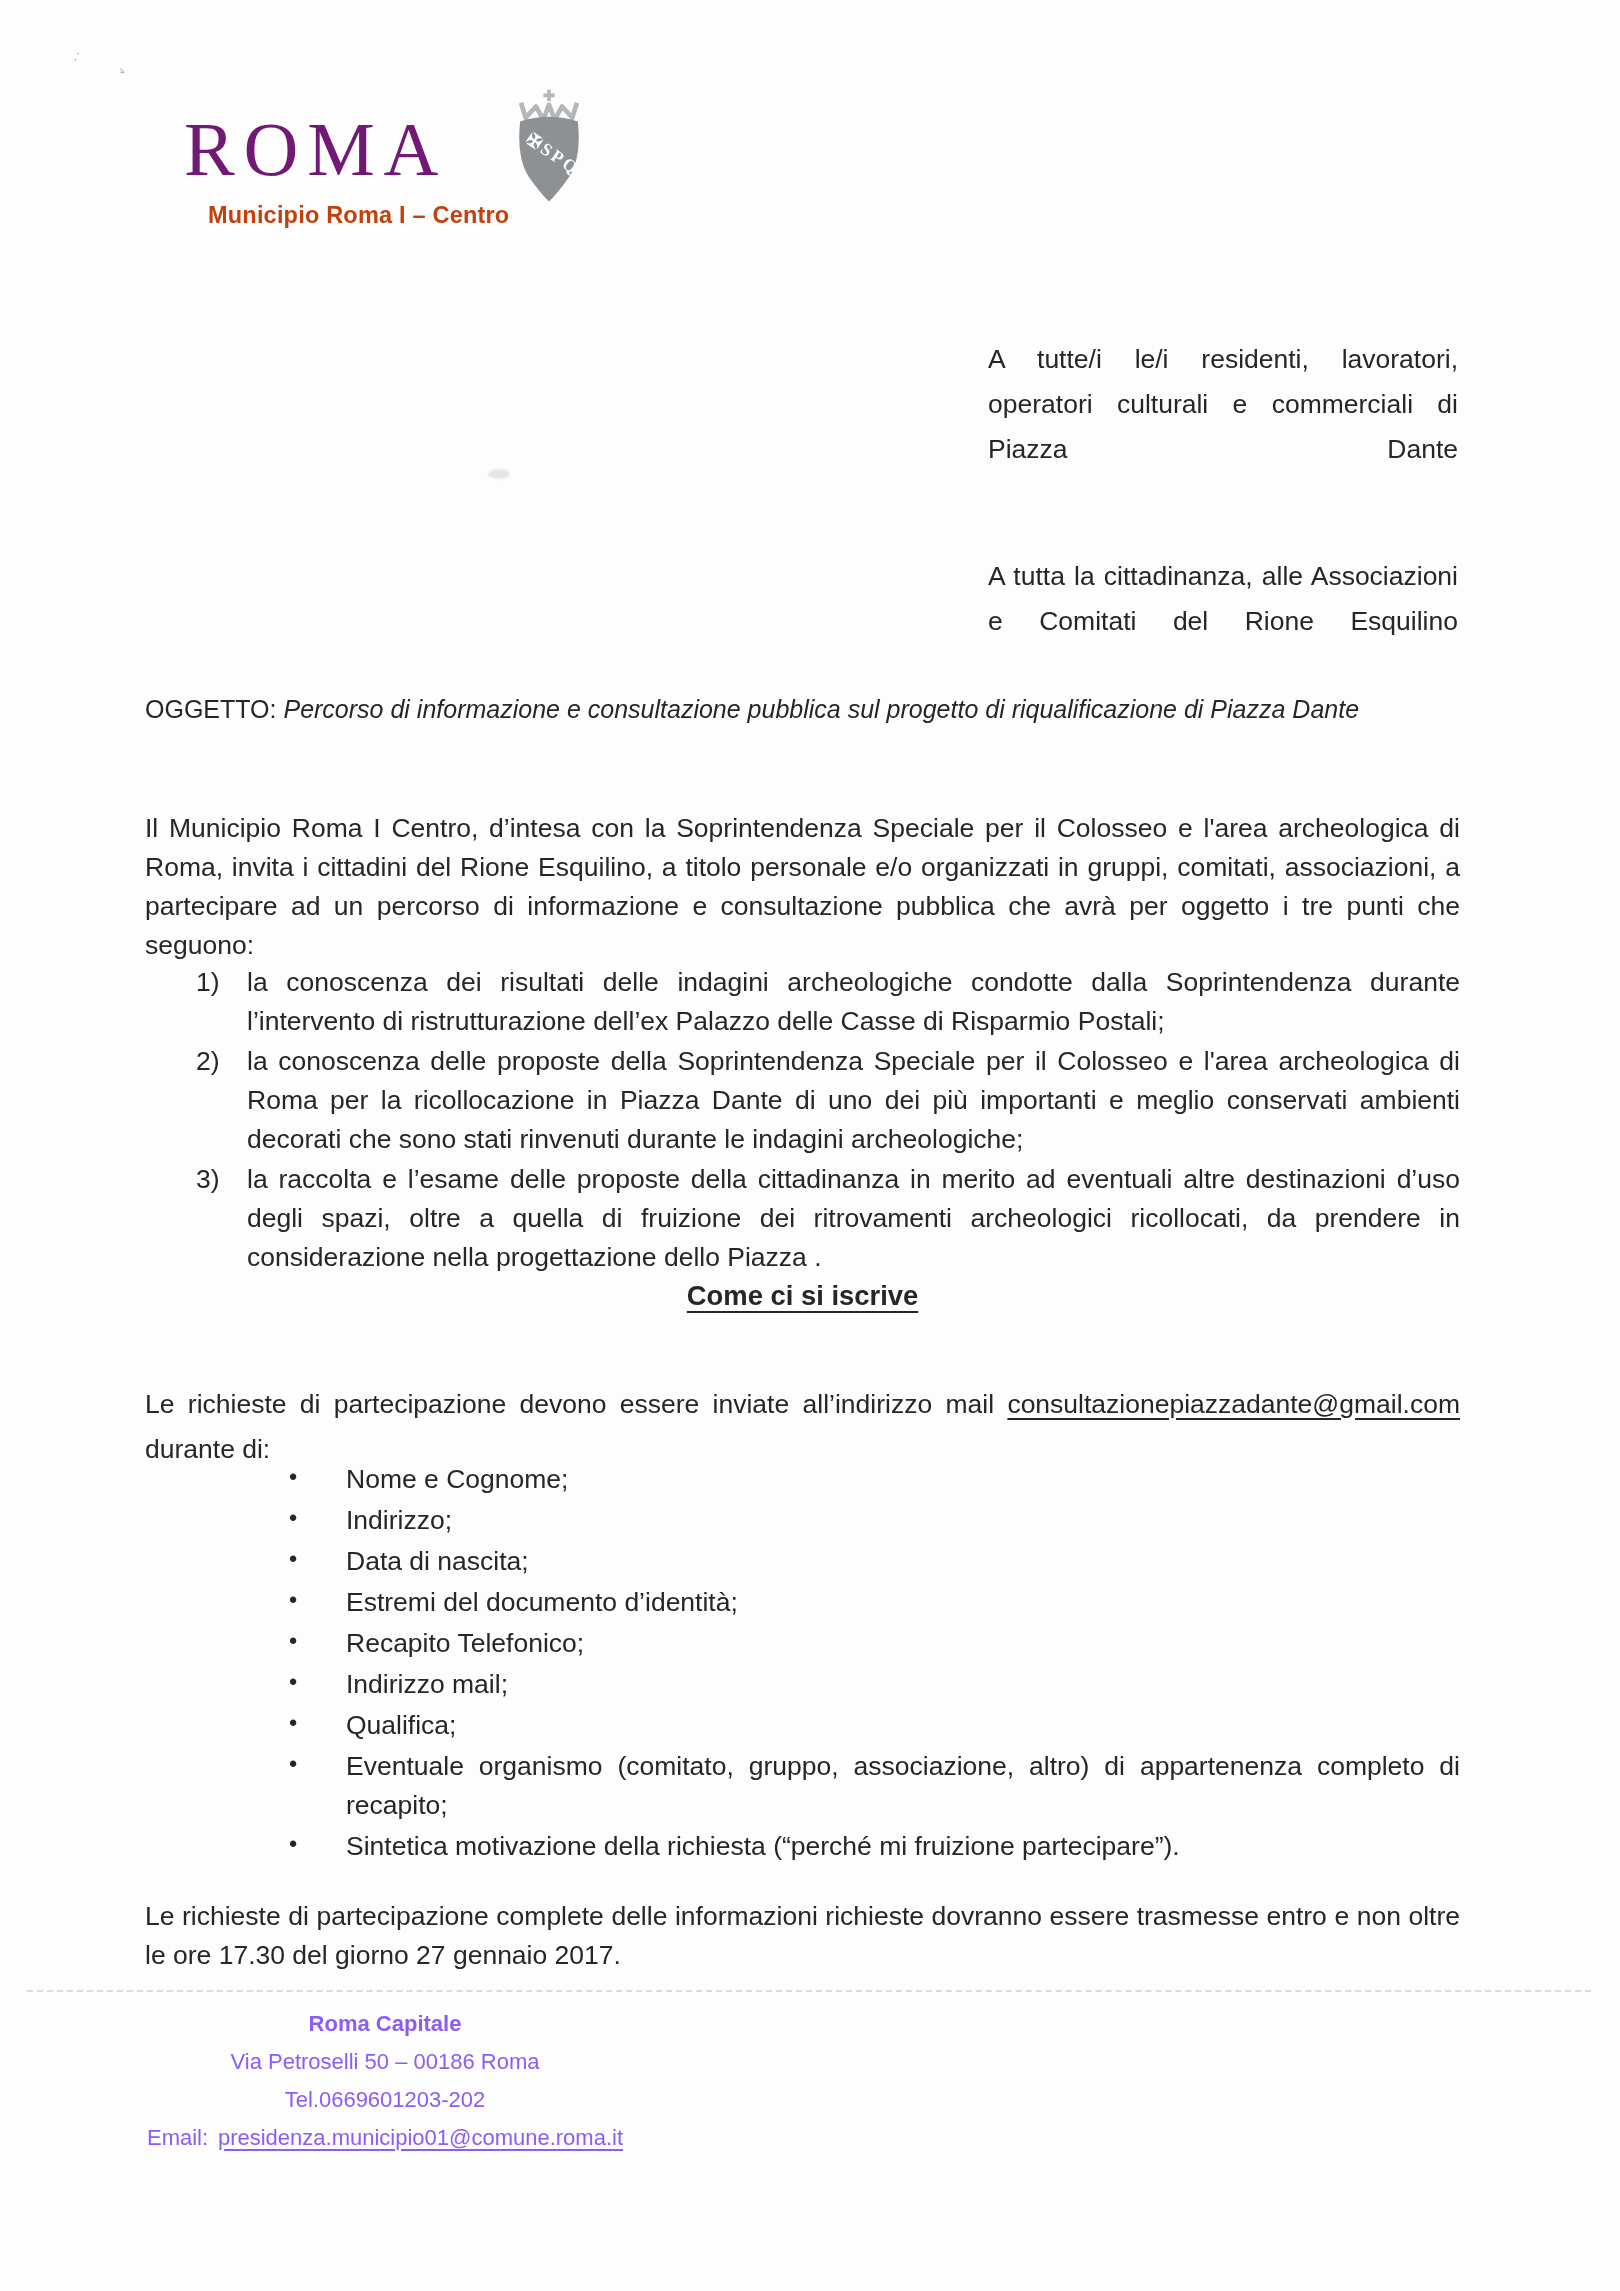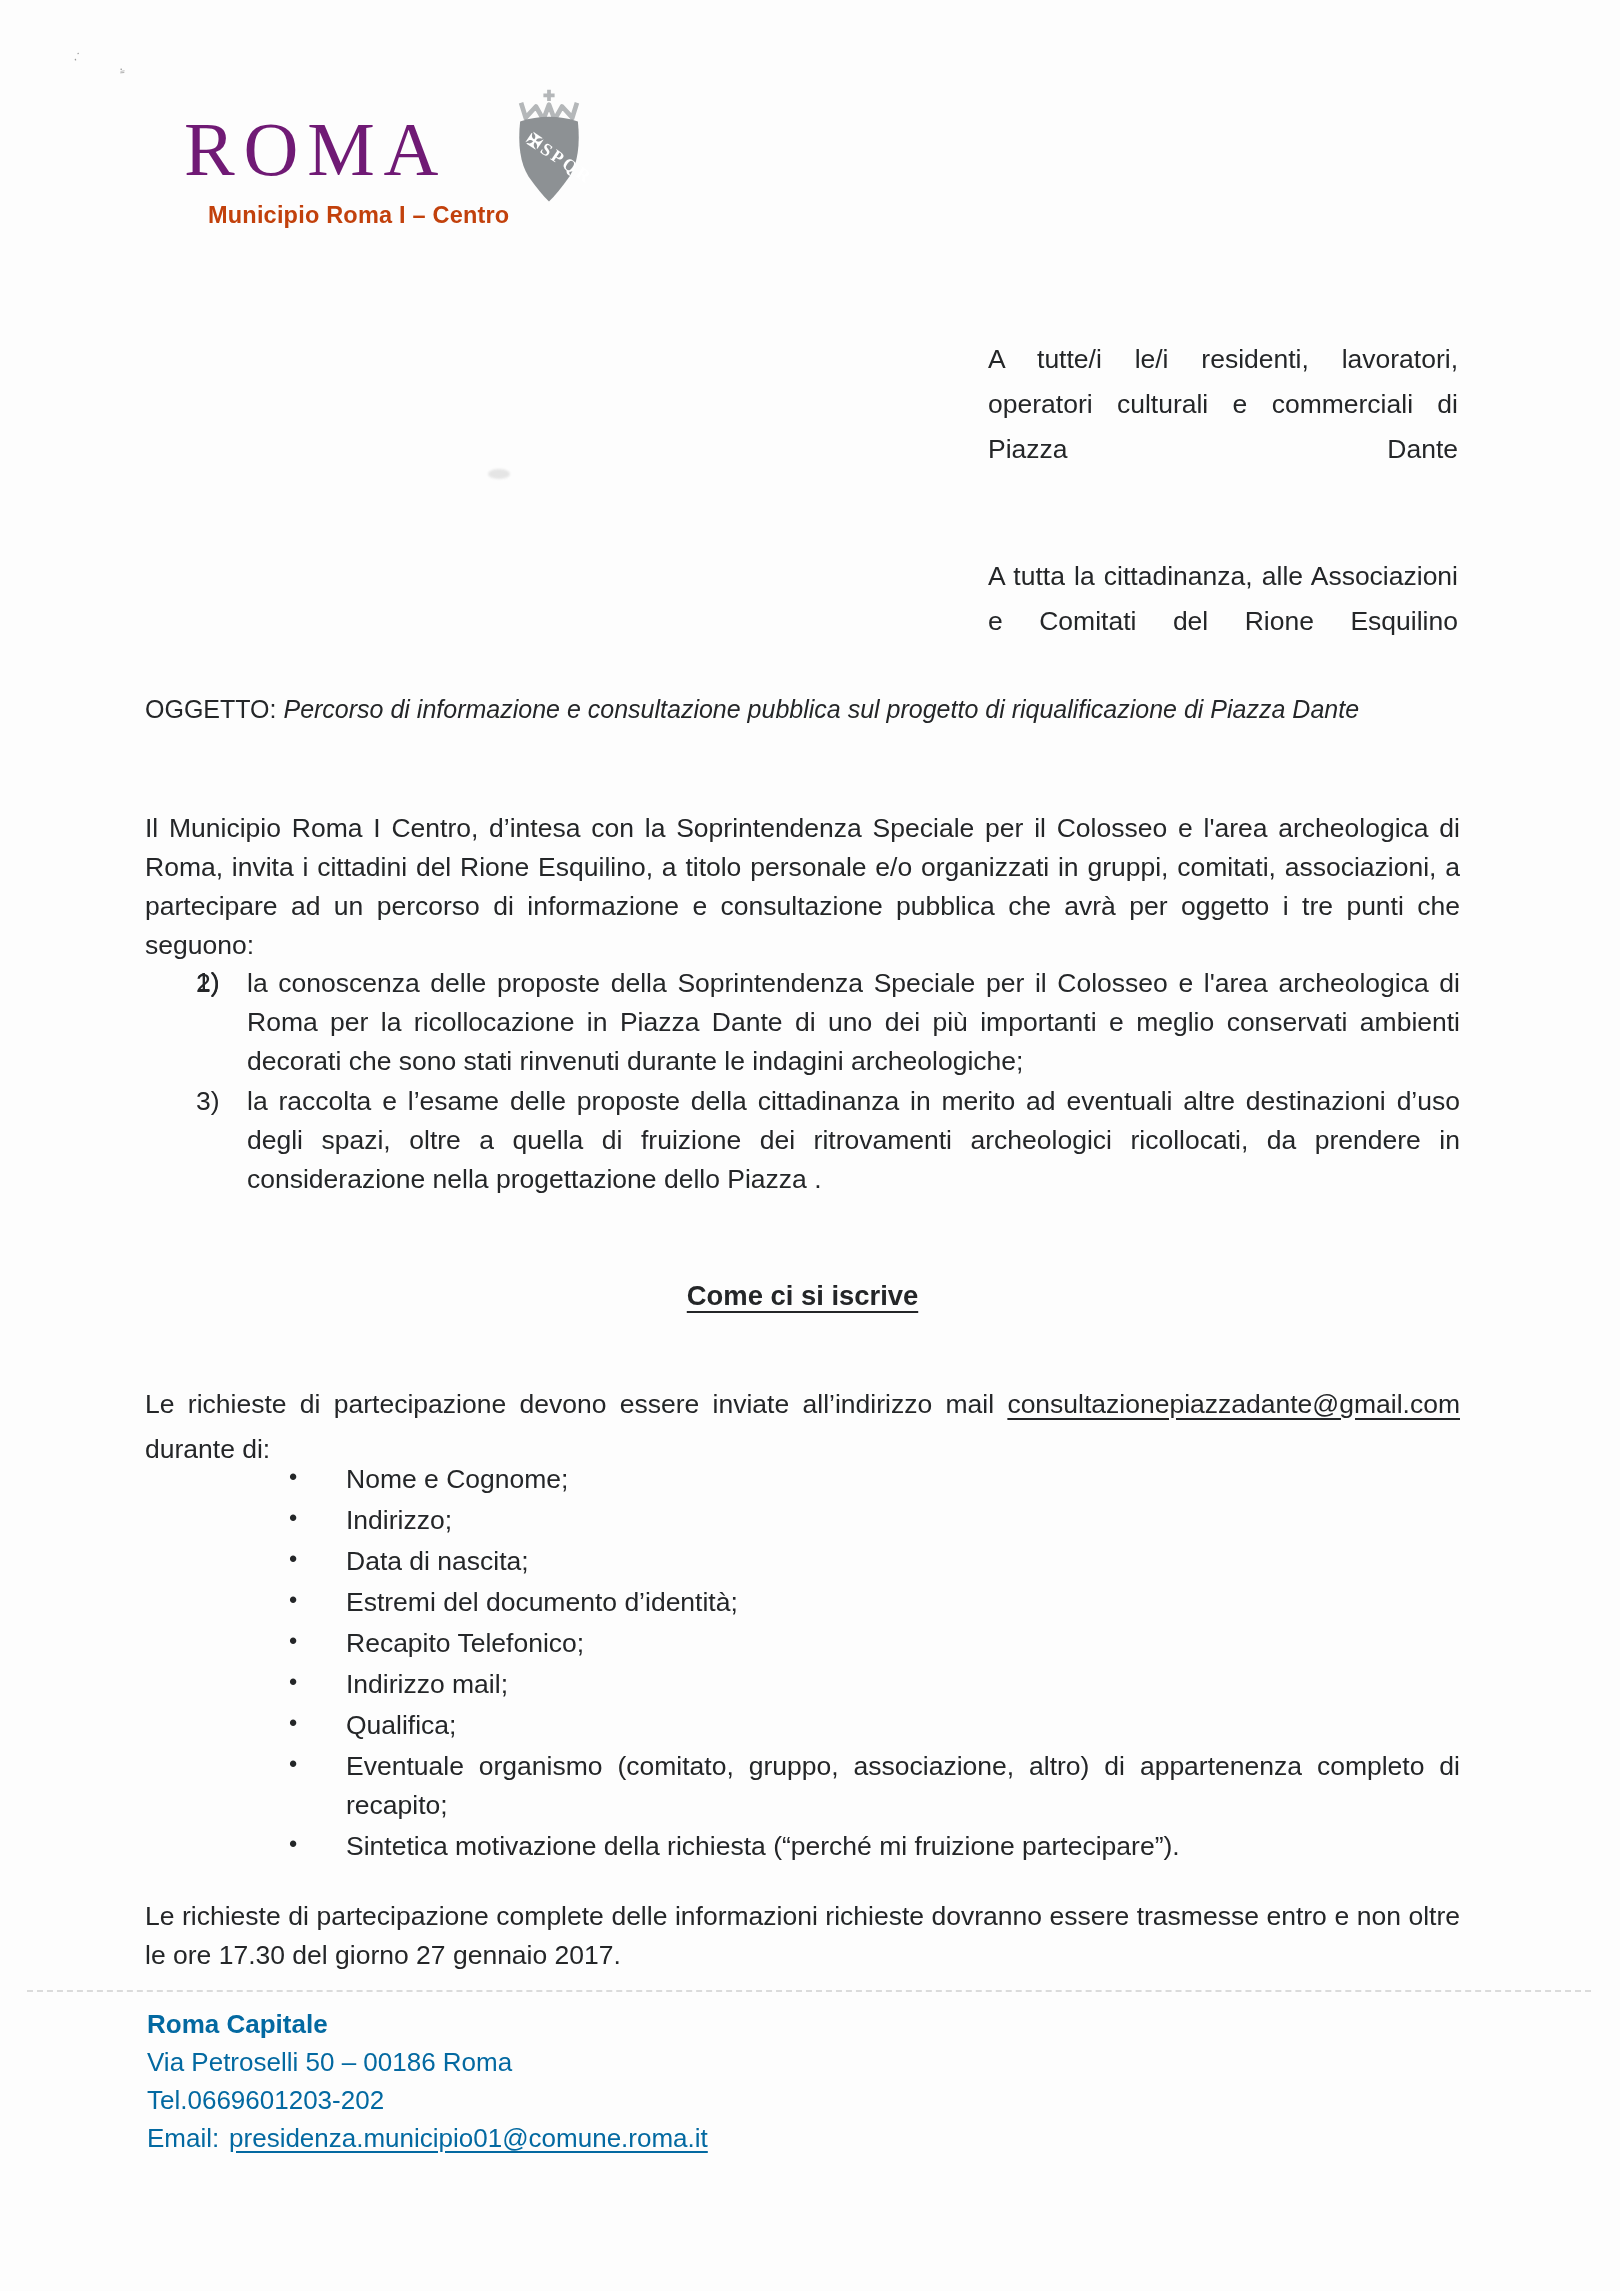--- a/index.html
+++ b/index.html
@@ -83,21 +83,21 @@
     font-size:26.5px;line-height:39px;text-align:justify;
   }
 
   
   .separator{
     position:absolute;left:27.4px;top:1990px;width:1564px;
     border-top:2.9px dashed #d3d3d3;opacity:.8;
   }
   .footer{
     position:absolute;left:147px;top:2005px;
-    font-size:26px;line-height:38px;color:#0369a1;
+    font-size:22px;line-height:38px;color:#8b5cf6;text-align:center;
   }
   .footer .org{font-weight:bold;}
   .footer .email-line .email{text-decoration:underline;text-underline-offset:3.9px;margin-left:9.8px;}
 </style>
 </head>
 <body>
 
 <div class="page">
 
   <span class="artifact a1">·˙</span>
@@ -124,20 +124,21 @@
     <span class="subj-label">OGGETTO:</span>
     <span> </span>
     <span class="subj-text">Percorso di informazione e consultazione pubblica sul progetto di riqualificazione di Piazza Dante</span>
   </div>
 
   <p class="intro">Il Municipio Roma I Centro, d’intesa con la Soprintendenza Speciale per il Colosseo e l'area archeologica di Roma, invita i cittadini del Rione Esquilino, a titolo personale e/o organizzati in gruppi, comitati, associazioni, a partecipare ad un percorso di informazione e consultazione pubblica che avrà per oggetto i tre punti che seguono:</p>
 
   <div class="numlist">
     <div class="item">
       <span class="num">1)</span>
+      <span>la conoscenza dei risultati delle indagini archeologiche condotte dalla Soprintendenza durante l’intervento di ristrutturazione dell’ex Palazzo delle Casse di Risparmio Postali;</span>
     </div>
     <div class="item">
       <span class="num">2)</span>
       <span>la conoscenza delle proposte della Soprintendenza Speciale per il Colosseo e l'area archeologica di Roma per la ricollocazione in Piazza Dante di uno dei più importanti e meglio conservati ambienti decorati che sono stati rinvenuti durante le indagini archeologiche;</span>
     </div>
     <div class="item">
       <span class="num">3)</span>
       <span>la raccolta e l’esame delle proposte della cittadinanza in merito ad eventuali altre destinazioni d’uso degli spazi, oltre a quella di fruizione dei ritrovamenti archeologici ricollocati, da prendere in considerazione  nella progettazione dello Piazza .</span>
     </div>
   </div>

